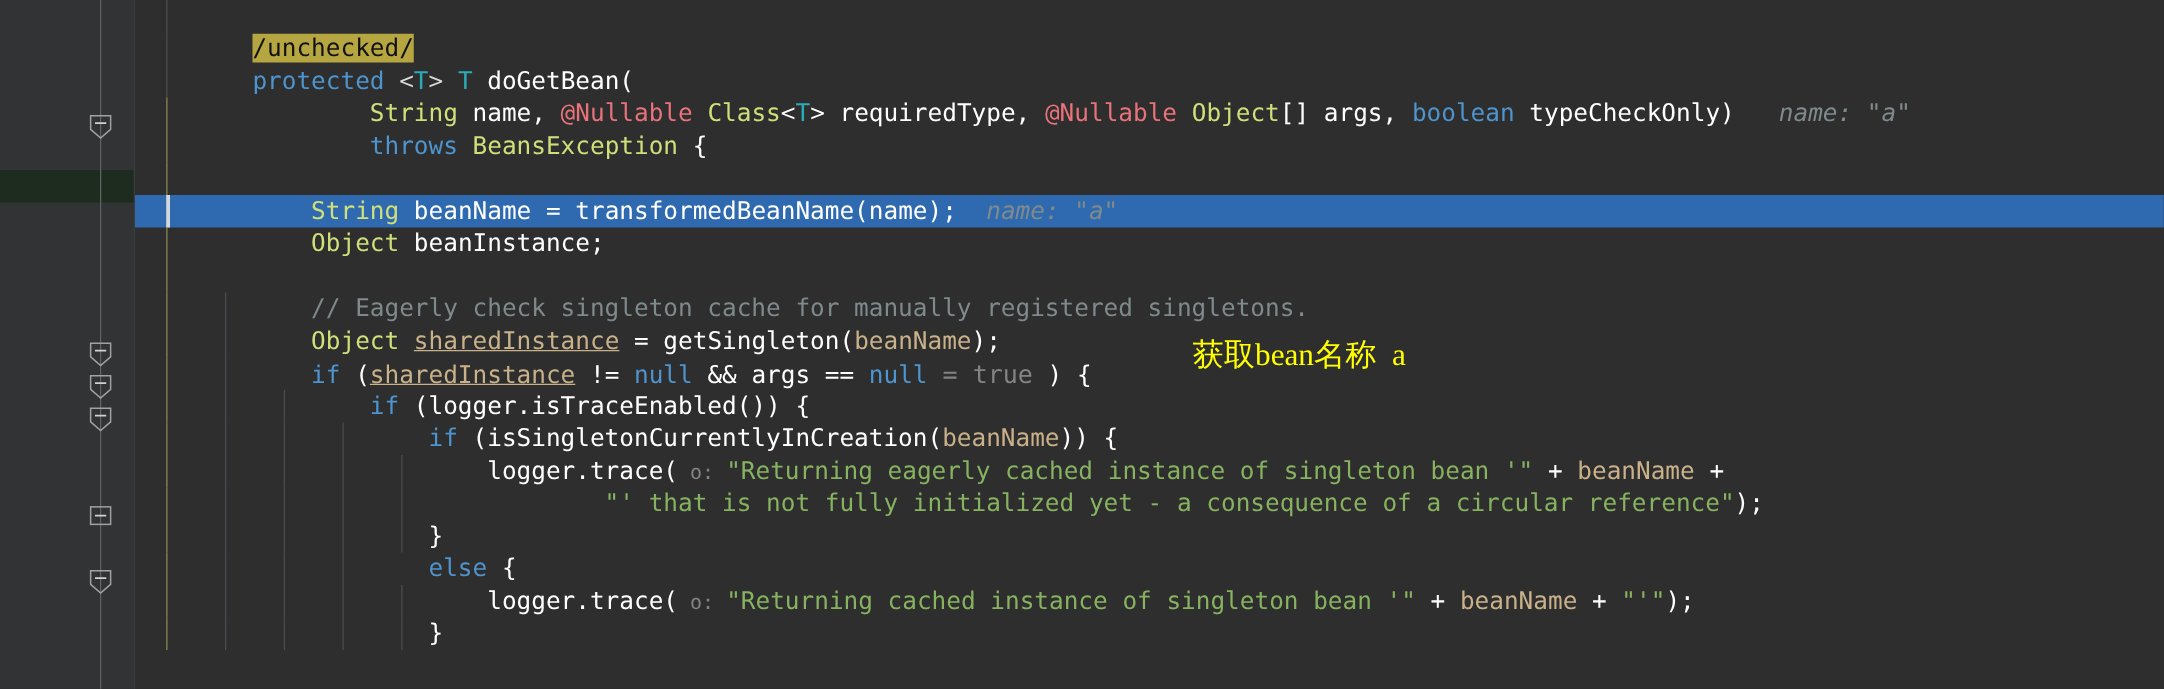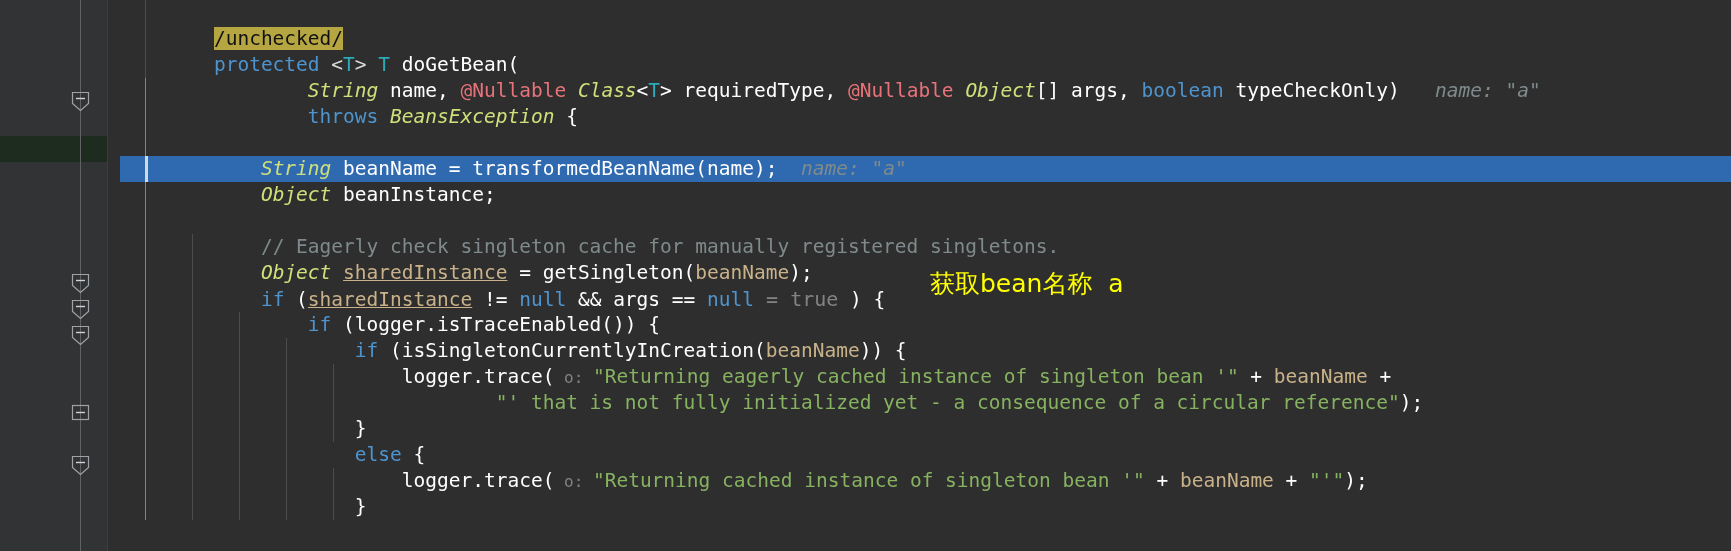--- a/index.html
+++ b/index.html
@@ -29,21 +29,21 @@
   .fold-line{
     position:absolute;left:80px;top:0;width:1px;height:551px;background:#606366;
   }
   .fold-marker{
     position:absolute;left:66px;width:29px;height:26px;
   }
   .fold-marker svg{display:block;}
 
   
   .code{
-    position:absolute;left:120px;top:0;right:0;height:425px;
+    position:absolute;left:108px;top:0;right:0;height:425px;
     font-size:19.5px;
     line-height:26px;
     white-space:pre;
     color:#a9b7c6;
   }
   .line{
     position:relative;
     height:26px;
     padding-left:0px;
     white-space:pre;
@@ -56,21 +56,21 @@
   }
 
   
   .guide{
     position:absolute;top:0;width:1px;height:26px;background:#4a4d4f;
   }
   .guide.active{background:#8a8a52;}
 
   
   .kw{color:#4e94ce;}           
-  .type{color:#cfe07a;font-style:italic;}         
+  .type{color:#cfe07a;}         
   .gen{color:#2aacb8;}          
   .anno{color:#e8737a;}         
   .plain{color:#d9d9d9;}        
   .field{color:#c9b28a;}        
   .fieldu{color:#c9b28a;text-decoration:underline;}
   .str{color:#87b360;}          
   .cmt{color:#7f8a8c;}          
   .hint{color:#7f8a8c;font-style:italic;}    
   .hintp{color:#838383;font-size:16px;}      
   .hintv{color:#838383;font-size:20px;}      
@@ -134,16 +134,16 @@
             <line x1="10" y1="10.5" x2="19" y2="10.5" stroke="#cfd2d4" stroke-width="1.4"></line>
           </svg>
         </div>
       </div>
   </div>
   <div class="gutter-sep"></div>
 
   <div class="code" id="code-lines"><div class="line"><span class="guide" style="left: 25.44px;"></span><span class="plain">        </span></div><div class="line"><span class="guide" style="left: 25.44px;"></span><span class="plain">        </span><span class="unchecked">/unchecked/</span></div><div class="line"><span class="guide" style="left: 25.44px;"></span><span class="plain">        </span><span class="kw">protected</span><span class="plain"> &lt;</span><span class="gen">T</span><span class="plain">&gt; </span><span class="gen">T</span><span class="white"> doGetBean(</span></div><div class="line"><span class="guide active" style="left: 25.44px;"></span><span class="plain">                </span><span class="type">String</span><span class="white"> name, </span><span class="anno">@Nullable</span><span class="plain"> </span><span class="type">Class</span><span class="white">&lt;</span><span class="gen">T</span><span class="white">&gt; requiredType, </span><span class="anno">@Nullable</span><span class="plain"> </span><span class="type">Object</span><span class="white">[] args, </span><span class="kw">boolean</span><span class="white"> typeCheckOnly)</span><span class="plain">   </span><span class="hint">name: "a"</span></div><div class="line"><span class="guide active" style="left: 25.44px;"></span><span class="plain">                </span><span class="kw">throws</span><span class="plain"> </span><span class="type">BeansException</span><span class="white"> {</span></div><div class="line"><span class="guide active" style="left: 25.44px;"></span><span class="plain"></span></div><div class="line sel"><span class="guide active" style="left: 25.44px;"></span><span class="caret" style="left: 25.44px;"></span><span class="plain">            </span><span class="type">String</span><span class="white"> beanName </span><span class="white">= </span><span class="white">transformedBeanName(name);</span><span class="plain">  </span><span class="hint">name: "a"</span></div><div class="line"><span class="guide active" style="left: 25.44px;"></span><span class="plain">            </span><span class="type">Object</span><span class="white"> beanInstance;</span></div><div class="line"><span class="guide active" style="left: 25.44px;"></span><span class="plain"></span></div><div class="line"><span class="guide active" style="left: 25.44px;"></span><span class="guide" style="left: 72.32px;"></span><span class="plain">            </span><span class="cmt">// Eagerly check singleton cache for manually registered singletons.</span></div><div class="line"><span class="guide active" style="left: 25.44px;"></span><span class="guide" style="left: 72.32px;"></span><span class="plain">            </span><span class="type">Object</span><span class="plain"> </span><span class="fieldu">sharedInstance</span><span class="white"> = getSingleton(</span><span class="field">beanName</span><span class="white">);</span></div><div class="line"><span class="guide active" style="left: 25.44px;"></span><span class="guide" style="left: 72.32px;"></span><span class="plain">            </span><span class="kw">if</span><span class="white"> (</span><span class="fieldu">sharedInstance</span><span class="white"> != </span><span class="kw">null</span><span class="white"> &amp;&amp; args == </span><span class="kw">null</span><span class="hintv"> = true</span><span class="white"> ) {</span></div><div class="line"><span class="guide active" style="left: 25.44px;"></span><span class="guide" style="left: 72.32px;"></span><span class="guide" style="left: 119.2px;"></span><span class="plain">                </span><span class="kw">if</span><span class="white"> (logger.isTraceEnabled()) {</span></div><div class="line"><span class="guide active" style="left: 25.44px;"></span><span class="guide" style="left: 72.32px;"></span><span class="guide" style="left: 119.2px;"></span><span class="guide" style="left: 166.08px;"></span><span class="plain">                    </span><span class="kw">if</span><span class="white"> (isSingletonCurrentlyInCreation(</span><span class="field">beanName</span><span class="white">)) {</span></div><div class="line"><span class="guide active" style="left: 25.44px;"></span><span class="guide" style="left: 72.32px;"></span><span class="guide" style="left: 119.2px;"></span><span class="guide" style="left: 166.08px;"></span><span class="guide" style="left: 212.96px;"></span><span class="plain">                        </span><span class="white">logger.trace(</span><span class="hintp"> o: </span><span class="str">"Returning eagerly cached instance of singleton bean '"</span><span class="white"> + </span><span class="field">beanName</span><span class="white"> +</span></div><div class="line"><span class="guide active" style="left: 25.44px;"></span><span class="guide" style="left: 72.32px;"></span><span class="guide" style="left: 119.2px;"></span><span class="guide" style="left: 166.08px;"></span><span class="guide" style="left: 212.96px;"></span><span class="plain">                                </span><span class="str">"' that is not fully initialized yet - a consequence of a circular reference"</span><span class="white">);</span></div><div class="line"><span class="guide active" style="left: 25.44px;"></span><span class="guide" style="left: 72.32px;"></span><span class="guide" style="left: 119.2px;"></span><span class="guide" style="left: 166.08px;"></span><span class="guide" style="left: 212.96px;"></span><span class="plain">                    </span><span class="white">}</span></div><div class="line"><span class="guide active" style="left: 25.44px;"></span><span class="guide" style="left: 72.32px;"></span><span class="guide" style="left: 119.2px;"></span><span class="guide" style="left: 166.08px;"></span><span class="plain">                    </span><span class="kw">else</span><span class="white"> {</span></div><div class="line"><span class="guide active" style="left: 25.44px;"></span><span class="guide" style="left: 72.32px;"></span><span class="guide" style="left: 119.2px;"></span><span class="guide" style="left: 166.08px;"></span><span class="guide" style="left: 212.96px;"></span><span class="plain">                        </span><span class="white">logger.trace(</span><span class="hintp"> o: </span><span class="str">"Returning cached instance of singleton bean '"</span><span class="white"> + </span><span class="field">beanName</span><span class="white"> + </span><span class="str">"'"</span><span class="white">);</span></div><div class="line"><span class="guide active" style="left: 25.44px;"></span><span class="guide" style="left: 72.32px;"></span><span class="guide" style="left: 119.2px;"></span><span class="guide" style="left: 166.08px;"></span><span class="guide" style="left: 212.96px;"></span><span class="plain">                    </span><span class="white">}</span></div></div>
 
   <div id="annotations-layer">
-      <div class="annotation" style="left: 930px; top: 267px; color: rgb(255, 255, 0);">获取bean名称  a</div>
+      <div class="annotation" style="left: 954px; top: 267px; color: rgb(255, 255, 0); font-family: Liberation Serif, serif;">获取bean名称  a</div>
     </div>
 
 </div>
 
 </body></html>

